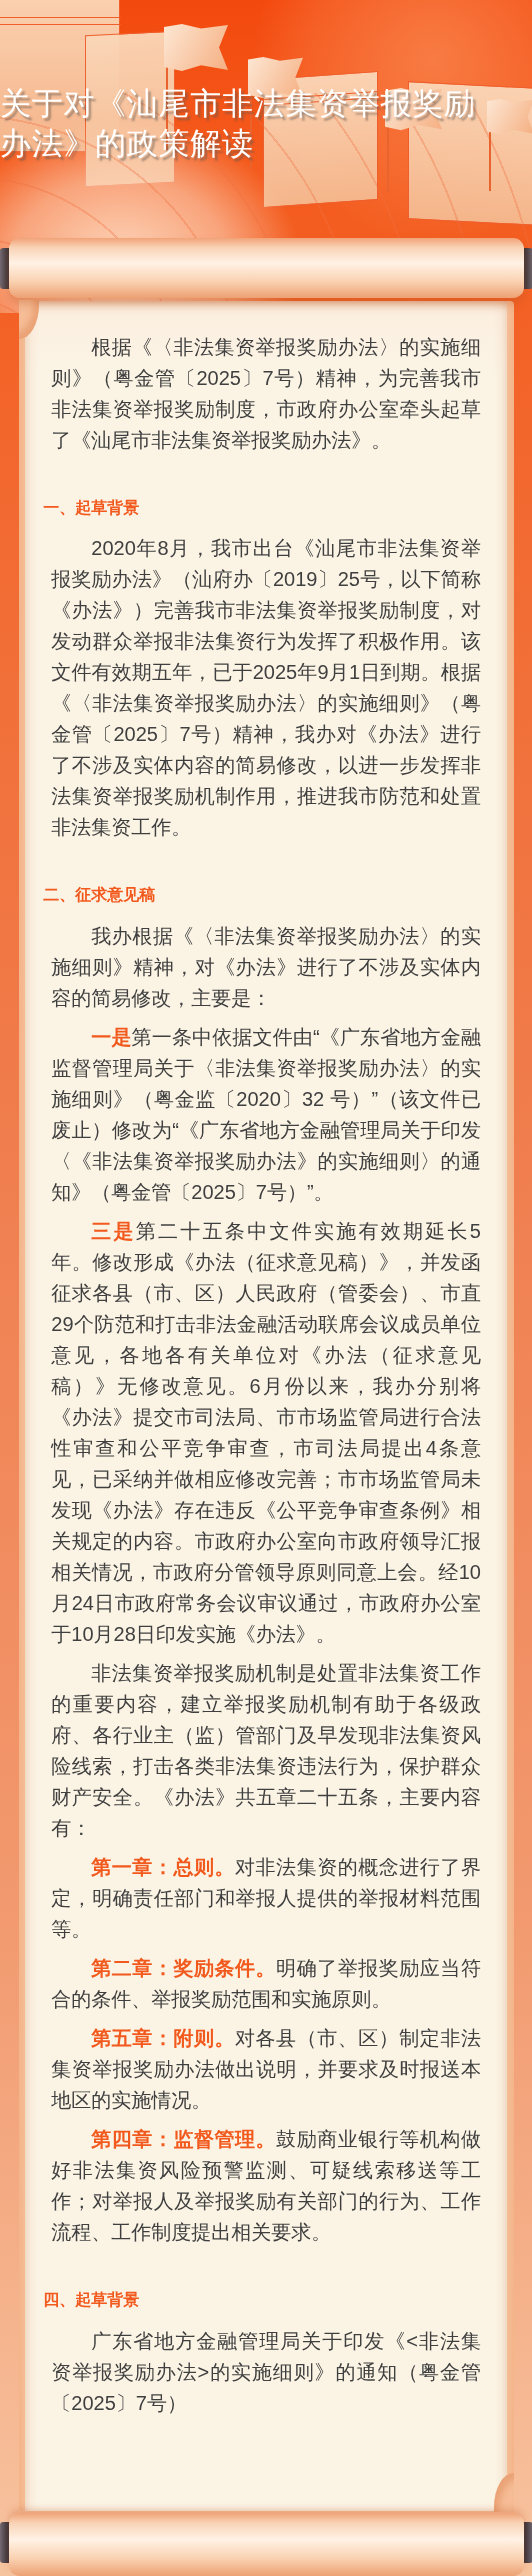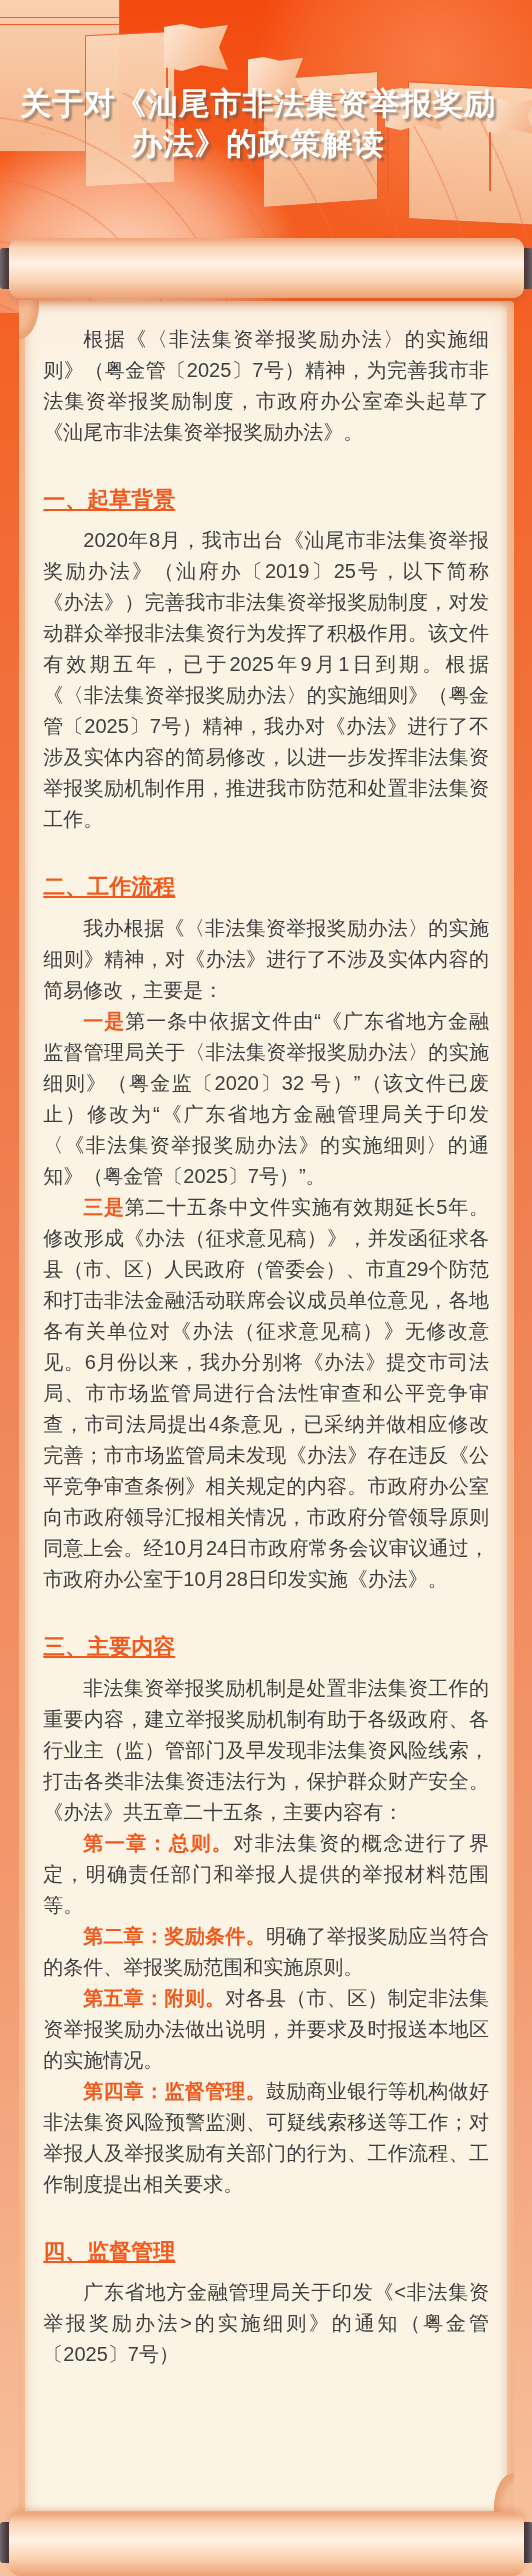--- a/index.html
+++ b/index.html
@@ -28,22 +28,22 @@
   .flag{position:absolute;}
   .flag .pole{position:absolute;left:6px;top:18.6px;width:2px;background:#E9632F;display:block;}
   .flag .cloth{position:absolute;left:4px;top:0;display:block;
     background:linear-gradient(120deg,#FDE7D4,#F5AE80);
     clip-path:polygon(0 6%,28% 0,58% 9%,100% 2%,86% 48%,100% 94%,58% 84%,28% 96%,0 88%);}
   .f1{left:160px;top:24px;} .f1 .cloth{width:64px;height:49px;} .f1 .pole{height:107px;}
   .f2{left:244px;top:57px;} .f2 .cloth{width:55px;height:43px;} .f2 .pole{height:93px;}
   .f3{left:381px;top:88px;} .f3 .cloth{width:57px;height:44px;} .f3 .pole{height:85px;}
   .f4{left:483px;top:99px;} .f4 .cloth{width:47px;height:37px;} .f4 .pole{height:73px;}
   
-  .title{position:absolute;top:84px;left:0;right:17px;margin:0;z-index:2;text-align:center;
-    color:#FFFFFF;font-size:31px;font-weight:700;line-height:40px;letter-spacing:0.7px;
+  .title{position:absolute;top:84px;left:0;right:17px;margin:0;z-index:2;text-align:left;
+    color:#FFFFFF;font-size:31px;font-weight:400;line-height:40px;letter-spacing:0.7px;
     text-shadow:2.7px 3.3px 2px rgba(95,85,80,.55);}
   .title span{display:block;}
   
   .cap{position:absolute;width:12px;height:41px;border-radius:3.3px;z-index:2;
     background:linear-gradient(90deg,#756A72 0%,#433B41 55%,#2E282D 100%);}
   .cap.right{background:linear-gradient(270deg,#756A72 0%,#433B41 55%,#2E282D 100%);}
   .cap-tl{left:0;top:248px;} .cap-tr{right:0;top:248px;}
   .cap-bl{left:0;top:2522px;} .cap-br{right:0;top:2522px;}
   .roller{position:absolute;left:8.7px;width:515px;height:60px;border-radius:10.7px;z-index:3;
     background:linear-gradient(180deg,#F0A377 0%,#F9D3B6 16%,#FFF2E5 42%,#FAD2B2 72%,#EDA173 100%);}
@@ -57,22 +57,22 @@
     box-shadow:inset 0 10.7px 12px -9.3px rgba(205,125,75,.5),
                inset 9.3px 0 13.3px -10.7px rgba(205,125,75,.45),
                inset -9.3px 0 13.3px -10.7px rgba(205,125,75,.45);}
   .curl{position:absolute;width:20px;height:39px;background:#F6BD96;z-index:2;}
   .curl-tl{top:-1.3px;left:-6.7px;border-bottom-right-radius:100% 88%;
     box-shadow:inset -4.7px -6px 6.7px rgba(220,130,80,.45);}
   .curl-br{bottom:-1.3px;right:-6.7px;border-top-left-radius:100% 88%;
     box-shadow:inset 4.7px 6px 6.7px rgba(220,130,80,.45);}
   .content{position:absolute;left:0;right:0;top:0;bottom:0;padding:22.6px 18px 27px;
     font-size:20px;line-height:31px;color:#3F3F3F;text-align:justify;}
-  .para{margin:0;text-indent:2em;}
-  .sec{margin:36px 0 10.7px;font-size:22px;line-height:31px;color:#F2591D;font-weight:700;text-indent:0;text-decoration:underline;}
+  .para{margin:8px;text-indent:2em;}
+  .sec{margin:36px 0 10.7px;font-size:16px;line-height:31px;color:#F2591D;font-weight:700;text-indent:0;}
   .hl{color:#F2591D;font-weight:bold;}
 </style>
 </head>
 <body>
 
 <div class="page">
 
   <div class="header-art">
     <div class="circle-r"></div>
     <div class="building b1"></div>
@@ -112,33 +112,32 @@
     <div class="paper">
       <div class="curl curl-tl"></div>
       <div class="curl curl-br"></div>
       <div class="content">
 
         <p class="para">根据《〈非法集资举报奖励办法〉的实施细则》（粤金管〔2025〕7号）精神，为完善我市非法集资举报奖励制度，市政府办公室牵头起草了《汕尾市非法集资举报奖励办法》。</p>
 
         <h2 class="sec">一、起草背景</h2>
         <p class="para">2020年8月，我市出台《汕尾市非法集资举报奖励办法》（汕府办〔2019〕25号，以下简称《办法》）完善我市非法集资举报奖励制度，对发动群众举报非法集资行为发挥了积极作用。该文件有效期五年，已于2025年9月1日到期。根据《〈非法集资举报奖励办法〉的实施细则》（粤金管〔2025〕7号）精神，我办对《办法》进行了不涉及实体内容的简易修改，以进一步发挥非法集资举报奖励机制作用，推进我市防范和处置非法集资工作。</p>
 
-        <h2 class="sec">二、工作流程</h2>
+        <h2 class="sec">二、征求意见稿</h2>
         <p class="para">我办根据《〈非法集资举报奖励办法〉的实施细则》精神，对《办法》进行了不涉及实体内容的简易修改，主要是：</p>
         <p class="para"><span class="hl">一是</span><span>第一条中依据文件由“《广东省地方金融监督管理局关于〈非法集资举报奖励办法〉的实施细则》（粤金监〔2020〕32 号）”（该文件已废止）修改为“《广东省地方金融管理局关于印发〈《非法集资举报奖励办法》的实施细则〉的通知》（粤金管〔2025〕7号）”。</span></p>
         <p class="para"><span class="hl">三是</span><span>第二十五条中文件实施有效期延长5年。修改形成《办法（征求意见稿）》，并发函征求各县（市、区）人民政府（管委会）、市直29个防范和打击非法金融活动联席会议成员单位意见，各地各有关单位对《办法（征求意见稿）》无修改意见。6月份以来，我办分别将《办法》提交市司法局、市市场监管局进行合法性审查和公平竞争审查，市司法局提出4条意见，已采纳并做相应修改完善；市市场监管局未发现《办法》存在违反《公平竞争审查条例》相关规定的内容。市政府办公室向市政府领导汇报相关情况，市政府分管领导原则同意上会。经10月24日市政府常务会议审议通过，市政府办公室于10月28日印发实施《办法》。</span></p>
 
-        <h2 class="sec">三、主要内容</h2>
         <p class="para">非法集资举报奖励机制是处置非法集资工作的重要内容，建立举报奖励机制有助于各级政府、各行业主（监）管部门及早发现非法集资风险线索，打击各类非法集资违法行为，保护群众财产安全。《办法》共五章二十五条，主要内容有：</p>
         <p class="para"><span class="hl">第一章：总则。</span><span>对非法集资的概念进行了界定，明确责任部门和举报人提供的举报材料范围等。</span></p>
         <p class="para"><span class="hl">第二章：奖励条件。</span><span>明确了举报奖励应当符合的条件、举报奖励范围和实施原则。</span></p>
         <p class="para"><span class="hl">第五章：附则。</span><span>对各县（市、区）制定非法集资举报奖励办法做出说明，并要求及时报送本地区的实施情况。</span></p>
         <p class="para"><span class="hl">第四章：监督管理。</span><span>鼓励商业银行等机构做好非法集资风险预警监测、可疑线索移送等工作；对举报人及举报奖励有关部门的行为、工作流程、工作制度提出相关要求。</span></p>
 
-        <h2 class="sec">四、监督管理</h2>
+        <h2 class="sec">四、起草背景</h2>
         <p class="para">广东省地方金融管理局关于印发《&lt;非法集资举报奖励办法&gt;的实施细则》的通知（粤金管〔2025〕7号）</p>
 
       </div>
     </div>
   </div>
 
   <div class="cap cap-bl"></div>
   <div class="cap right cap-br"></div>
   <div class="roller roller-bottom"></div>
 

